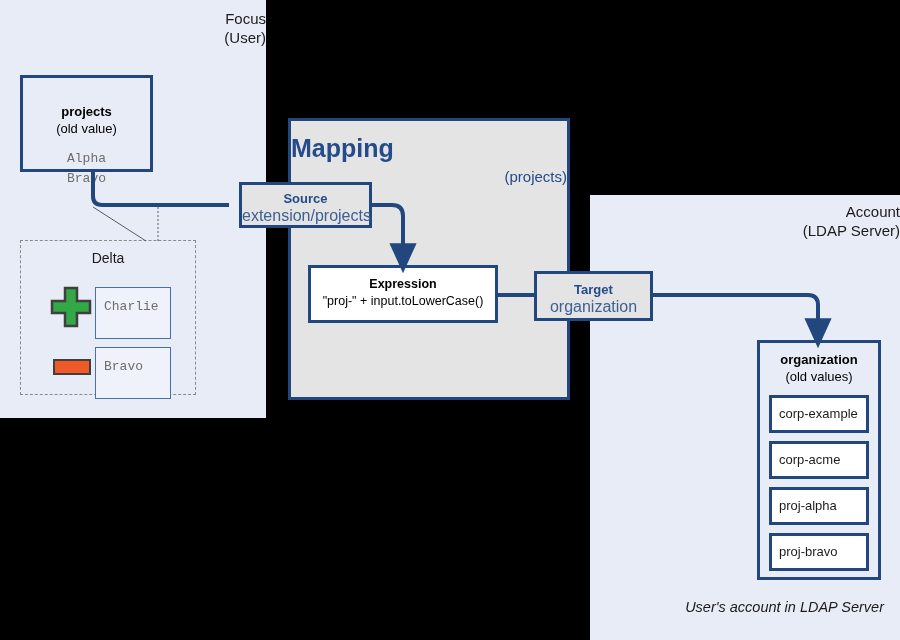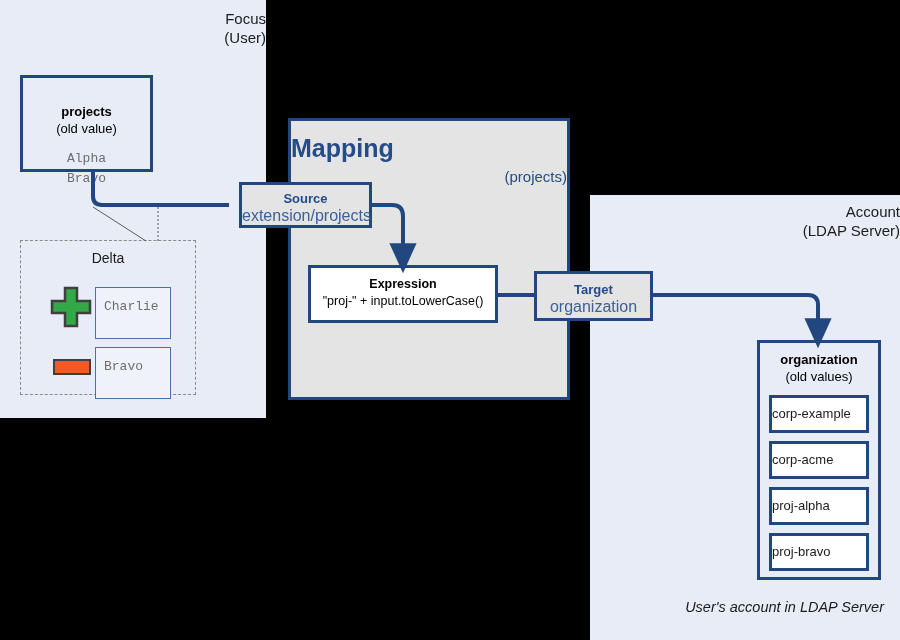--- a/index.html
+++ b/index.html
@@ -190,20 +190,21 @@
   .org-values { margin-top: 10px; }
   .org-val {
     margin: 0 auto 8px auto;
     width: 100px; height: 38px;
     box-sizing: border-box;
     border: 3px solid #22477f;
     background: #ffffff;
     font-size: 13px;
     color: #1b1b1b;
     line-height: 32px;
+    padding-left: 7px;
   }
 
   #account-caption {
     position: absolute;
     right: 16px;
     top: 598px;
     font-size: 14.5px;
     font-style: italic;
     color: #1b1b1b;
     line-height: 18px;

